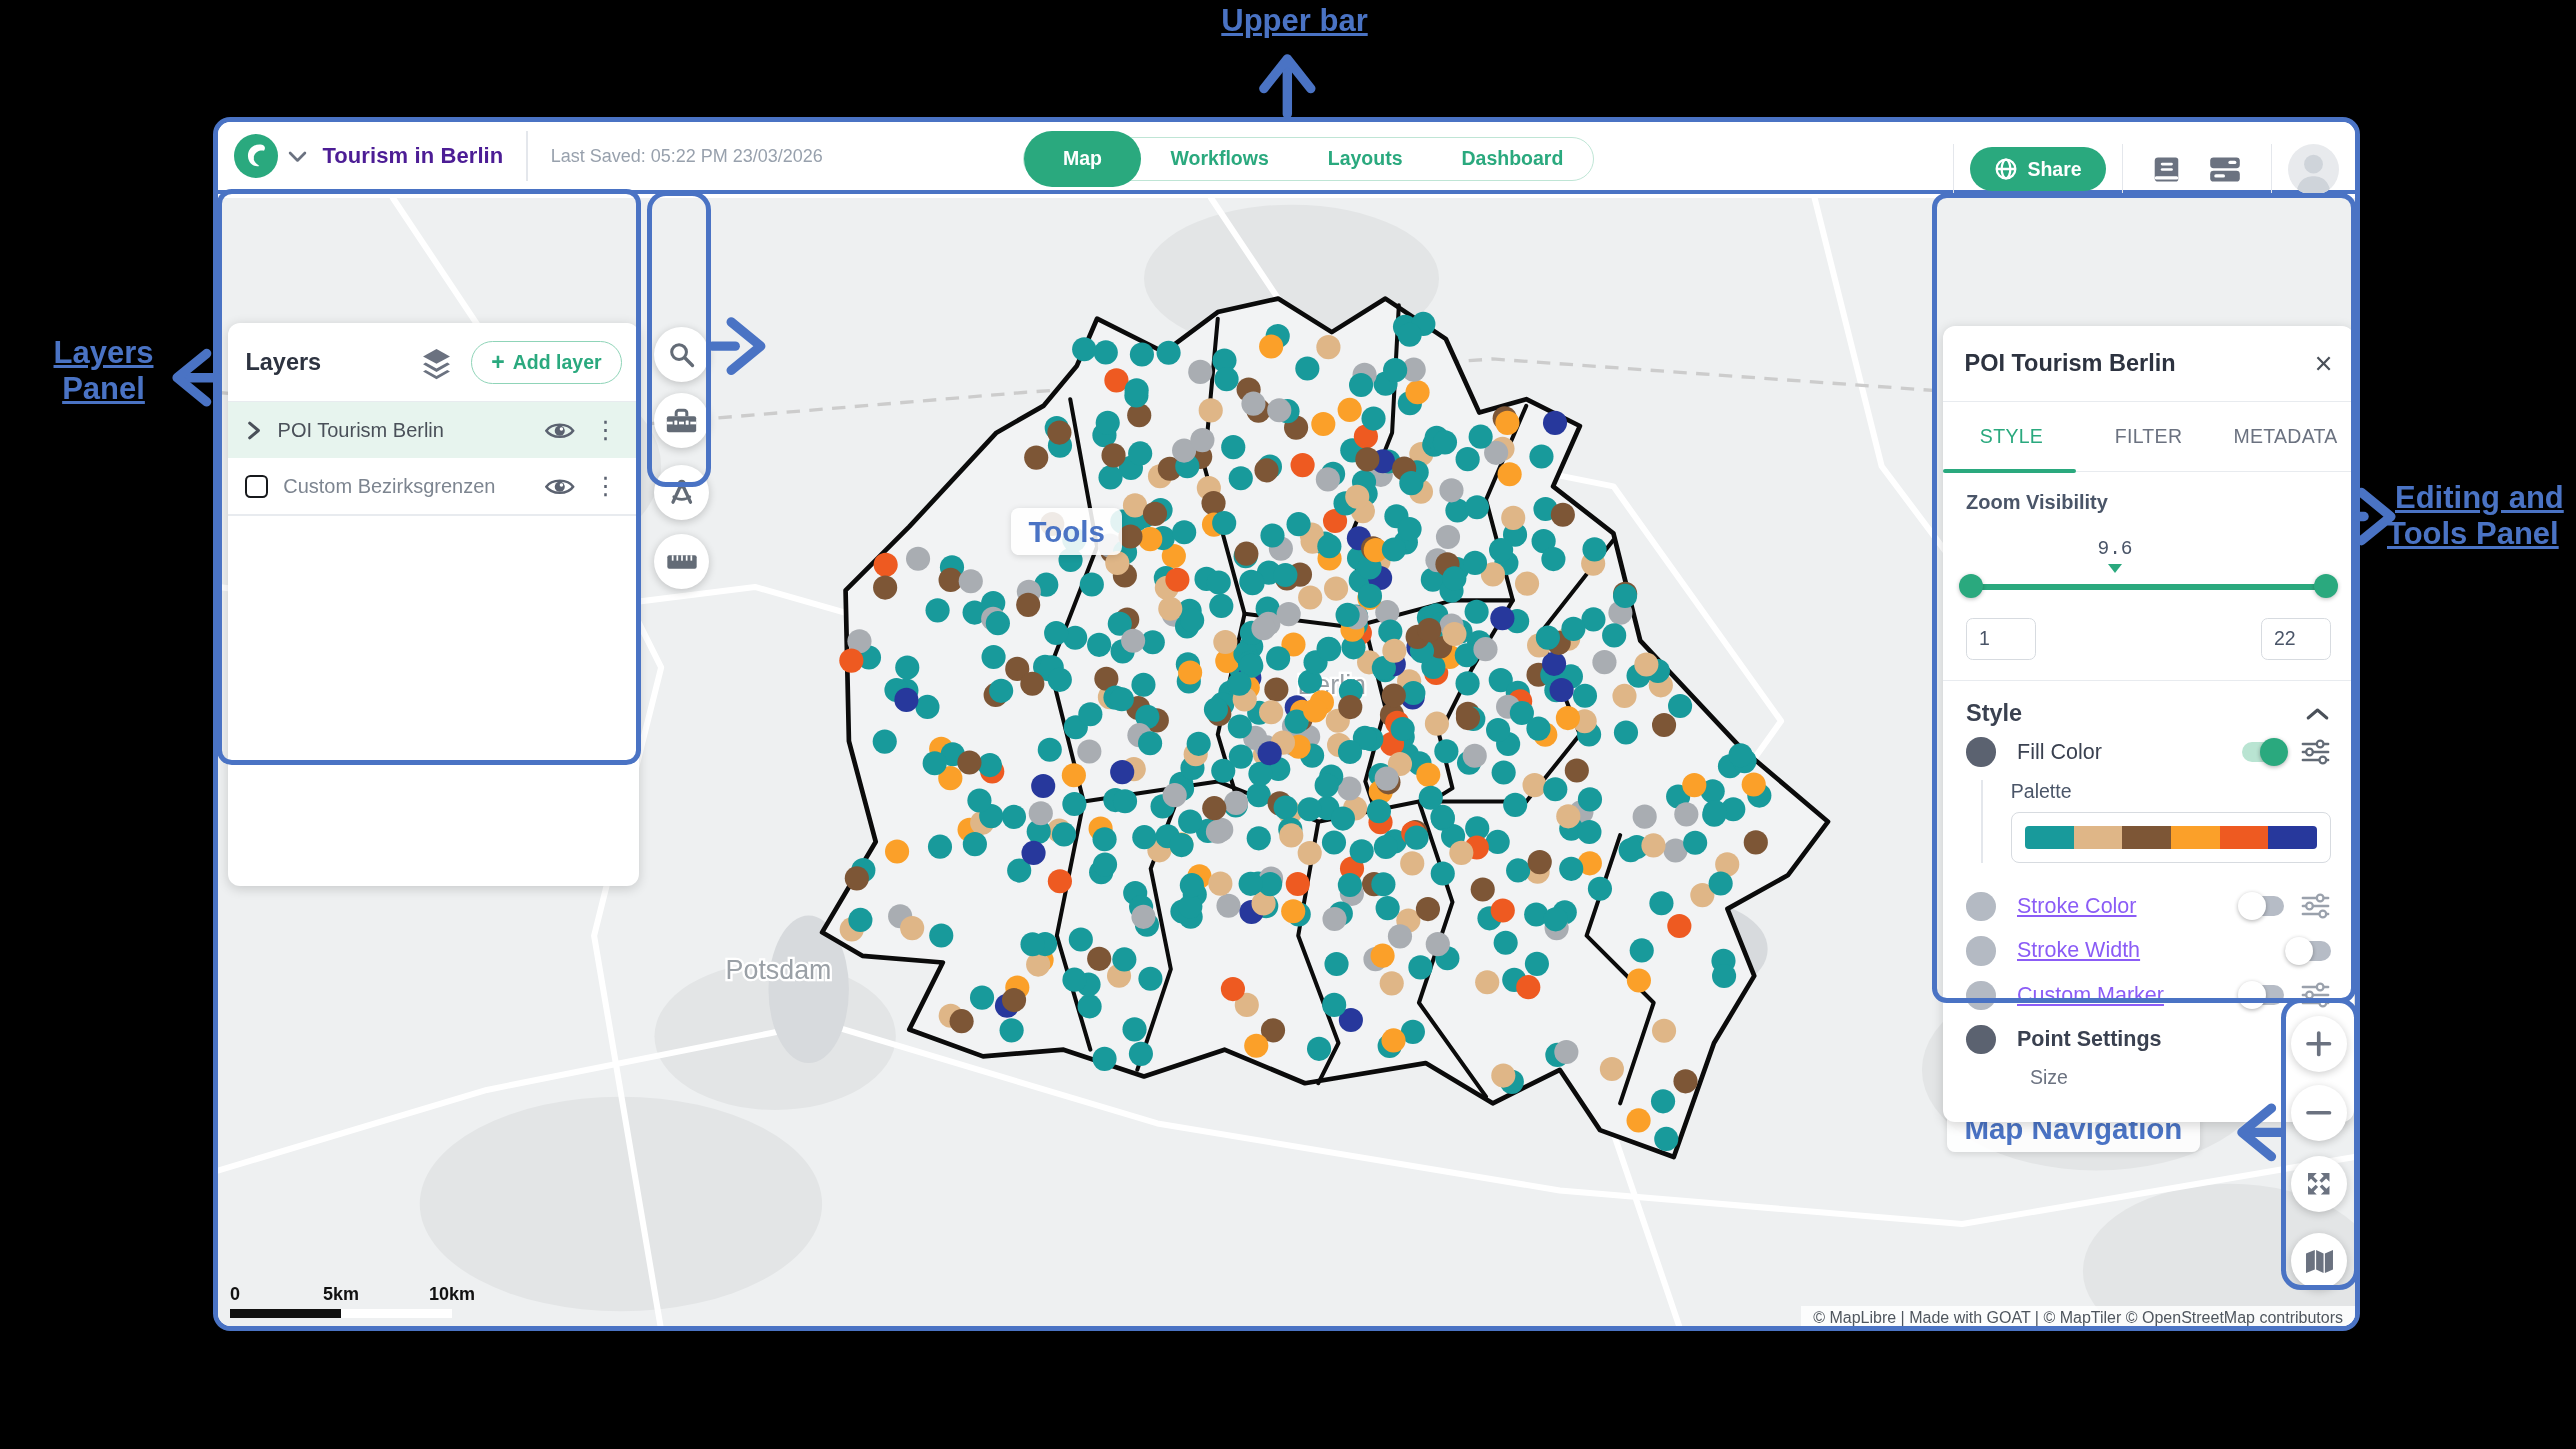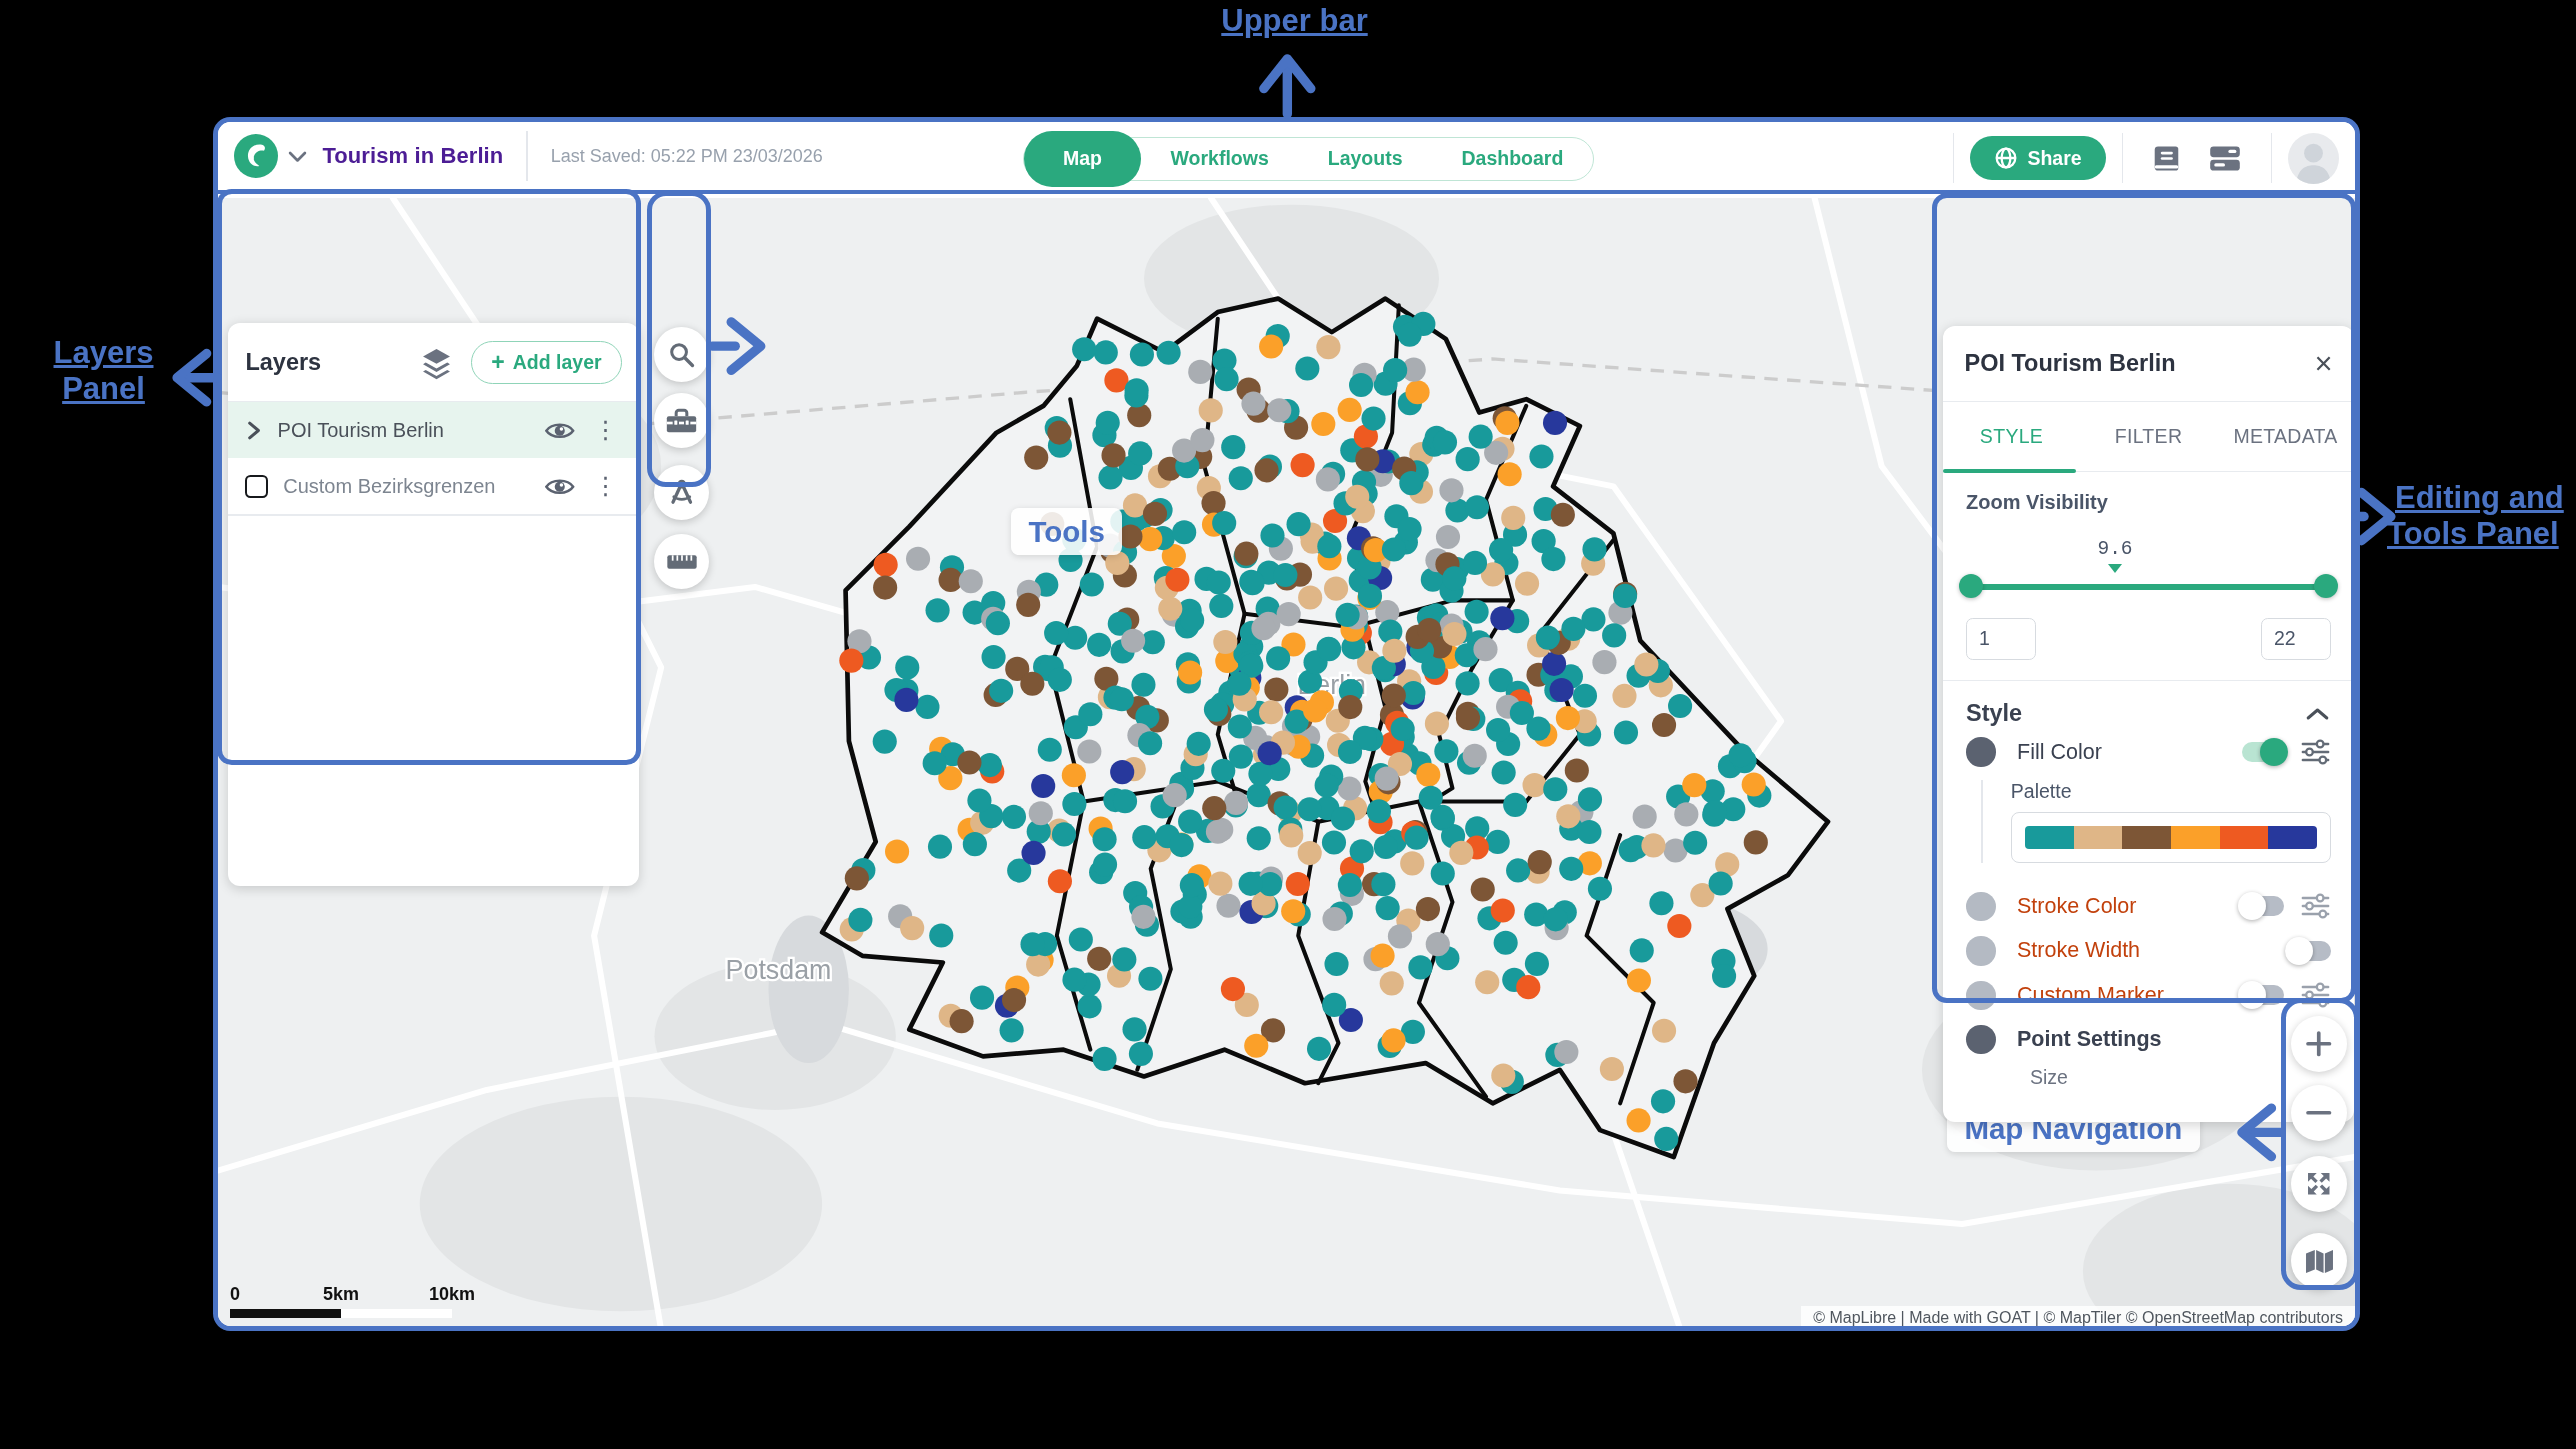--- a/index.html
+++ b/index.html
@@ -25,21 +25,21 @@
   .logo-goat { position:absolute; left:8px; top:8px; width:28px; height:28px; }
   .hdr-chev { margin:0 13.4px 0 8px; }
   .hdr-title { font-size:22px; font-weight:700; color:#4c1d95; letter-spacing:0.1px; }
   .hdr-divider { width:1.3px; height:50px; background:#e4e7ec; margin:0 23px; flex:none; }
   .hdr-saved { font-size:18px; color:#98a1ad; }
   .tabs-pill { position:absolute; left:805px; top:14.8px; height:44px; border:1.3px solid #bfe5d5;
     border-radius:670px; display:flex; align-items:center; background:#fff; }
   .tab-item { font-size:19.5px; font-weight:700; color:#2aa97e; padding:0 29.5px; height:56px;
     display:flex; align-items:center; border-radius:670px; cursor:pointer; }
   .tab-item.active { background:#2aa97e; color:#fff; padding:0 39px; }
-  .hdr-right { position:absolute; right:16px; top:0; height:72px; display:flex; align-items:center; }
+  .hdr-right { position:absolute; right:16px; top:11px; height:72px; display:flex; align-items:center; }
   .share-btn { background:#2aa97e; color:#fff; font-size:19.5px; font-weight:700; border:none;
     border-radius:670px; height:44px; padding:0 24px; display:flex; align-items:center; gap:9.4px; cursor:pointer; }
   .hdr-icon { margin:0 10.7px; cursor:pointer; }
   .avatar { width:51px; height:51px; border-radius:50%; background:#e8eaed; overflow:hidden; position:relative; flex:none; }
 
   
   .map-area { position:absolute; left:0; top:76px; width:2137px; height:1132px; background:#eef0f1; overflow:hidden; }
   #map-svg { position:absolute; inset:0; }
 
   
@@ -98,21 +98,21 @@
   .zoom-inputs { display:flex; justify-content:space-between; margin-top:-17.4px; }
   .zoom-input { width:70px; height:42px; border:1.3px solid #d7dbe0; border-radius:6.7px; font-size:19.5px;
     color:#4a5568; padding-left:12px; font-family:"Liberation Sans",sans-serif; }
   .section-divider { height:1.3px; background:#e8ebef; margin:20px -23px 0 -23px; }
   .style-header { display:flex; align-items:center; margin-top:19px; }
   .style-title { font-size:23.5px; font-weight:700; color:#3a4150; flex:1; }
   .prop-row { display:flex; align-items:center; height:39px; margin-top:5.4px; position:relative; }
   .prop-bullet { width:29.5px; height:29.5px; border-radius:50%; background:#5b6270; flex:none; }
   .prop-bullet.dim { background:#b4bac3; }
   .prop-label { font-size:21.5px; color:#3a4150; margin-left:21.5px; flex:1; }
-  .prop-label.dim { color:#c2410c; }
+  .prop-label.dim { color:#8b5cf6;text-decoration:underline; }
   .prop-label.bold { font-weight:700; }
   .toggle { width:42px; height:20px; border-radius:670px; position:relative; flex:none; cursor:pointer; margin-right:16px; }
   .toggle.on { background:#b9e4d2; }
   .toggle.on .knob { position:absolute; right:-4px; top:-4px; width:28px; height:28px; border-radius:50%;
     background:#2aa97e; box-shadow:0 1.3px 4px rgba(0,0,0,.3); }
   .toggle.off { background:#b6bcc6; }
   .toggle.off .knob { position:absolute; left:-4px; top:-4px; width:28px; height:28px; border-radius:50%;
     background:#fff; box-shadow:0 1.3px 4px rgba(0,0,0,.3); }
   .toggle.naked { margin-right:0; }
   .subsection { margin-left:14.8px; border-left:2.7px solid #e4e7ec; padding-left:28px; margin-top:4px; }

